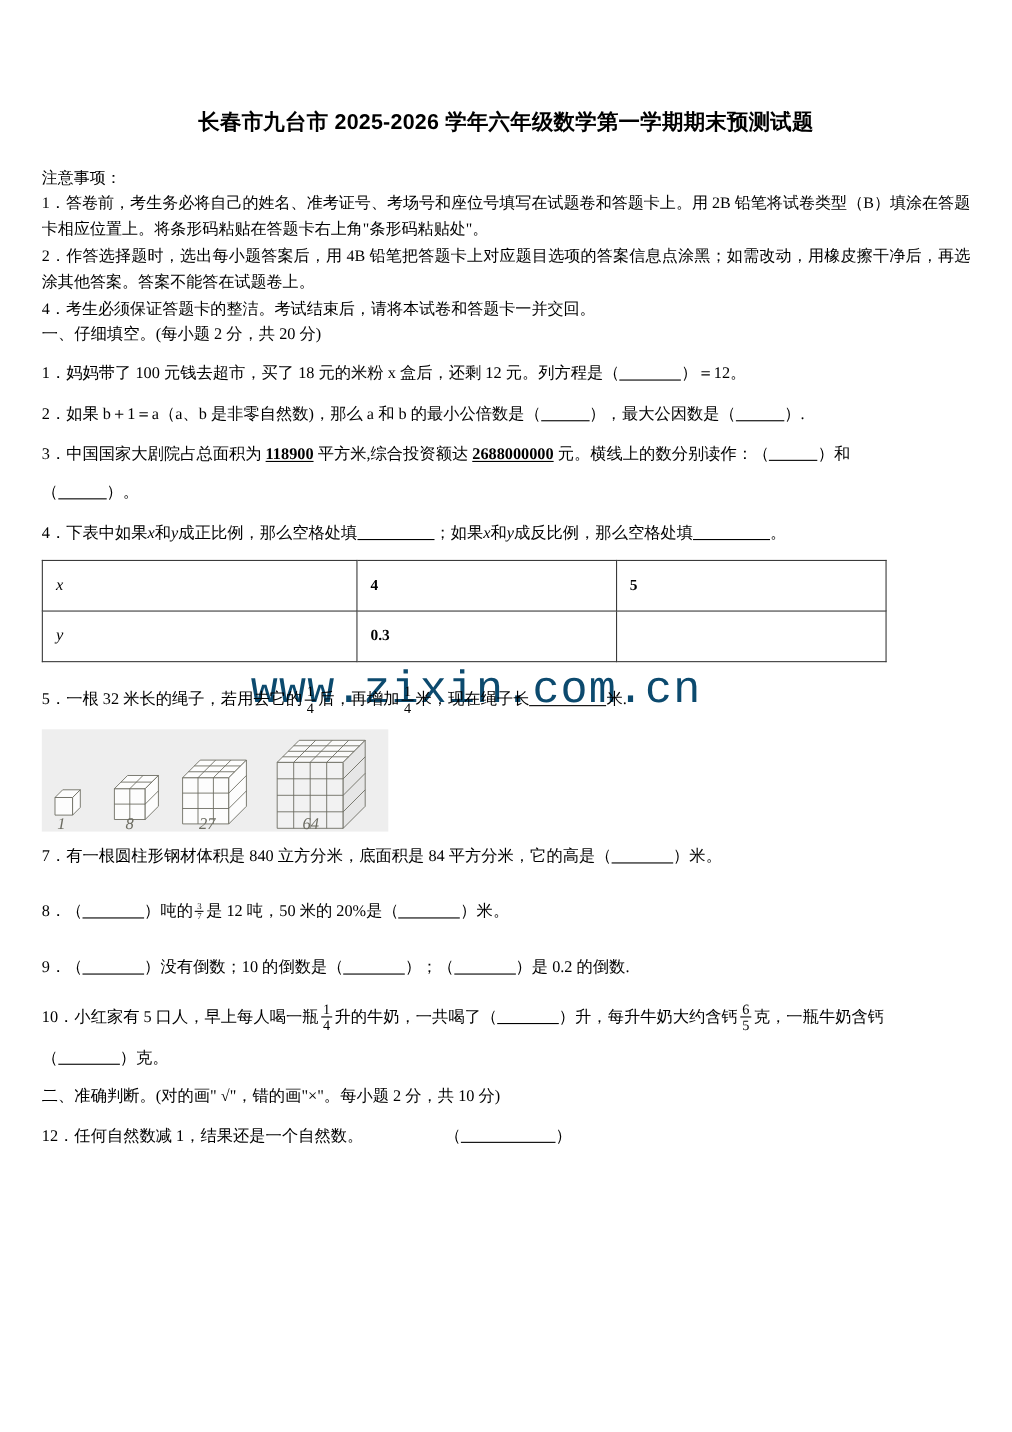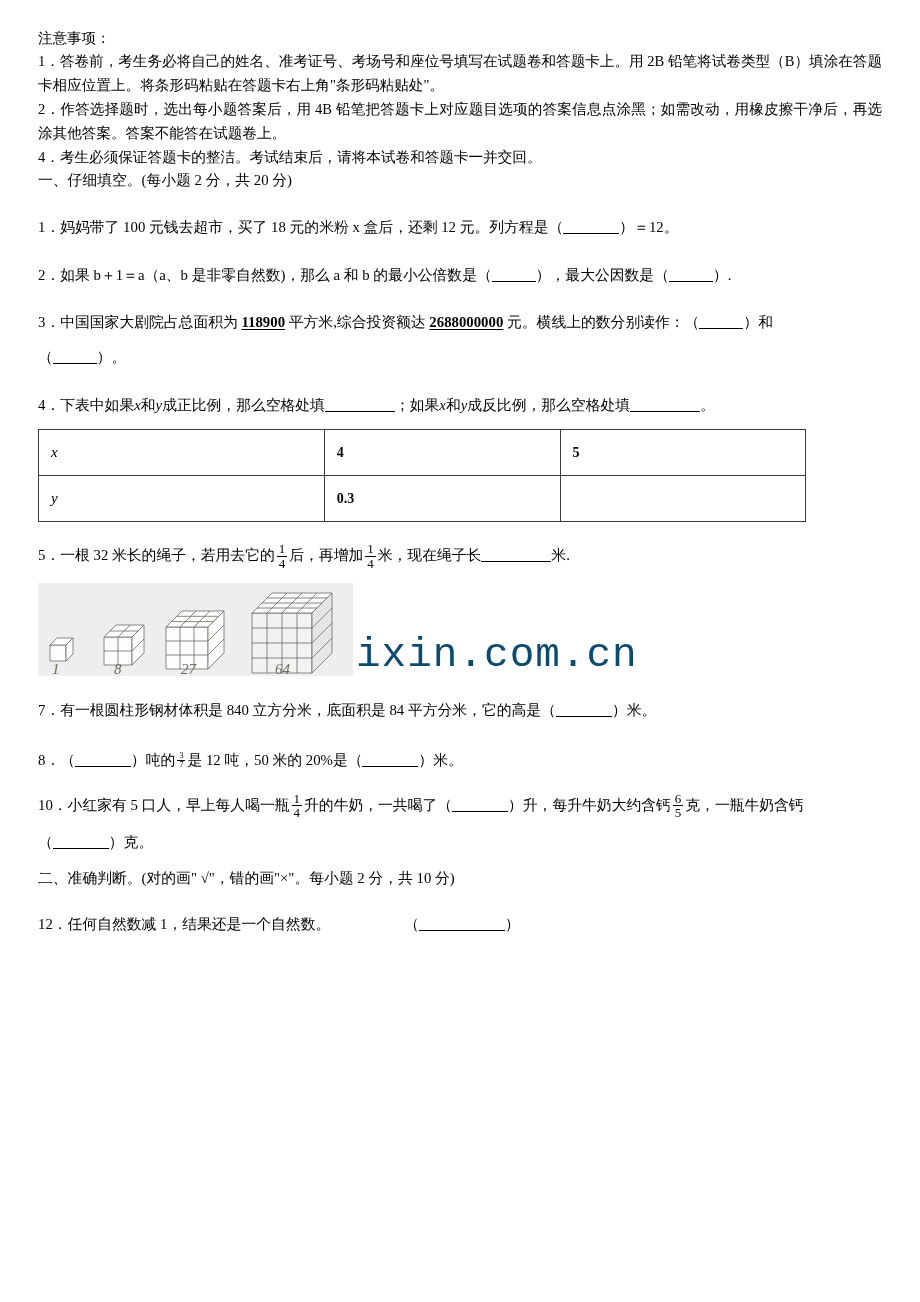--- a/index.html
+++ b/index.html
@@ -59,21 +59,21 @@
     text-align: justify;
   }
   .section-heading {
     font-size: 14.8px;
     margin-bottom: 0;
     line-height: 1.6;
   }
   .q {
     font-size: 14.8px;
     line-height: 1.72;
-    margin-top: 22px;
+    margin-top: 11px;
     text-align: justify;
   }
   .q.tight { margin-top: 13px; }
   .q-cont {
     font-size: 14.8px;
     line-height: 1.72;
     margin-top: 10px;
   }
   .blank-m { display: inline-block; border-bottom: 1px solid #000; width: 44px; height: 1em; vertical-align: -2px; }
   .blank-l { display: inline-block; border-bottom: 1px solid #000; width: 56px; height: 1em; vertical-align: -2px; }
@@ -134,20 +134,21 @@
 </style>
 </head>
 <body>
 
 <div class="page">
 
   <div class="watermark">www.zixin.com.cn</div>
 
   <div class="content">
 
+    <div class="doc-title">长春市九台市 2025-2026 学年六年级数学第一学期期末预测试题</div>
 
     <div class="notes-heading">注意事项：</div>
     <div class="note-line">1．答卷前，考生务必将自己的姓名、准考证号、考场号和座位号填写在试题卷和答题卡上。用 2B 铅笔将试卷类型（B）填涂在答题卡相应位置上。将条形码粘贴在答题卡右上角"条形码粘贴处"。</div>
     <div class="note-line">2．作答选择题时，选出每小题答案后，用 4B 铅笔把答题卡上对应题目选项的答案信息点涂黑；如需改动，用橡皮擦干净后，再选涂其他答案。答案不能答在试题卷上。</div>
     <div class="note-line">4．考生必须保证答题卡的整洁。考试结束后，请将本试卷和答题卡一并交回。</div>
 
     <div class="section-heading">一、仔细填空。(每小题 2 分，共 20 分)</div>
 
     <div class="q">
       <span>1．</span><span>妈妈带了 100 元钱去超市，买了 18 元的米粉 x 盒后，还剩 12 元。列方程是（</span><span class="blank-l"></span><span>）＝12。</span>
@@ -258,20 +259,23 @@
     </div>
 
     <div class="q">
       <span>7．</span><span>有一根圆柱形钢材体积是 840 立方分米，底面积是 84 平方分米，它的高是（</span><span class="blank-l"></span><span>）米。</span>
     </div>
 
     <div class="q" style="margin-top:25px;">
       <span>8．（</span><span class="blank-l"></span><span>）吨的</span><span class="frac tiny"><span class="num">3</span><span class="den">7</span></span><span>是 12 吨，50 米的 20%是（</span><span class="blank-l"></span><span>）米。</span>
     </div>
 
+    <div class="q" style="margin-top:25px;">
+      <span>9．（</span><span class="blank-l"></span><span>）没有倒数；10 的倒数是（</span><span class="blank-l"></span><span>）；（</span><span class="blank-l"></span><span>）是 0.2 的倒数.</span>
+    </div>
 
     <div class="q" style="margin-top:19px;">
       <span>10．</span><span>小红家有 5 口人，早上每人喝一瓶</span><span class="frac"><span class="num">1</span><span class="den">4</span></span><span>升的牛奶，一共喝了（</span><span class="blank-l"></span><span>）升，每升牛奶大约含钙</span><span class="frac"><span class="num">6</span><span class="den">5</span></span><span>克，一瓶牛奶含钙</span>
     </div>
     <div class="q-cont">
       <span>（</span><span class="blank-l"></span><span>）克。</span>
     </div>
 
     <div class="section-heading" style="margin-top:11px;">二、准确判断。(对的画" √"，错的画"×"。每小题 2 分，共 10 分)</div>
 

